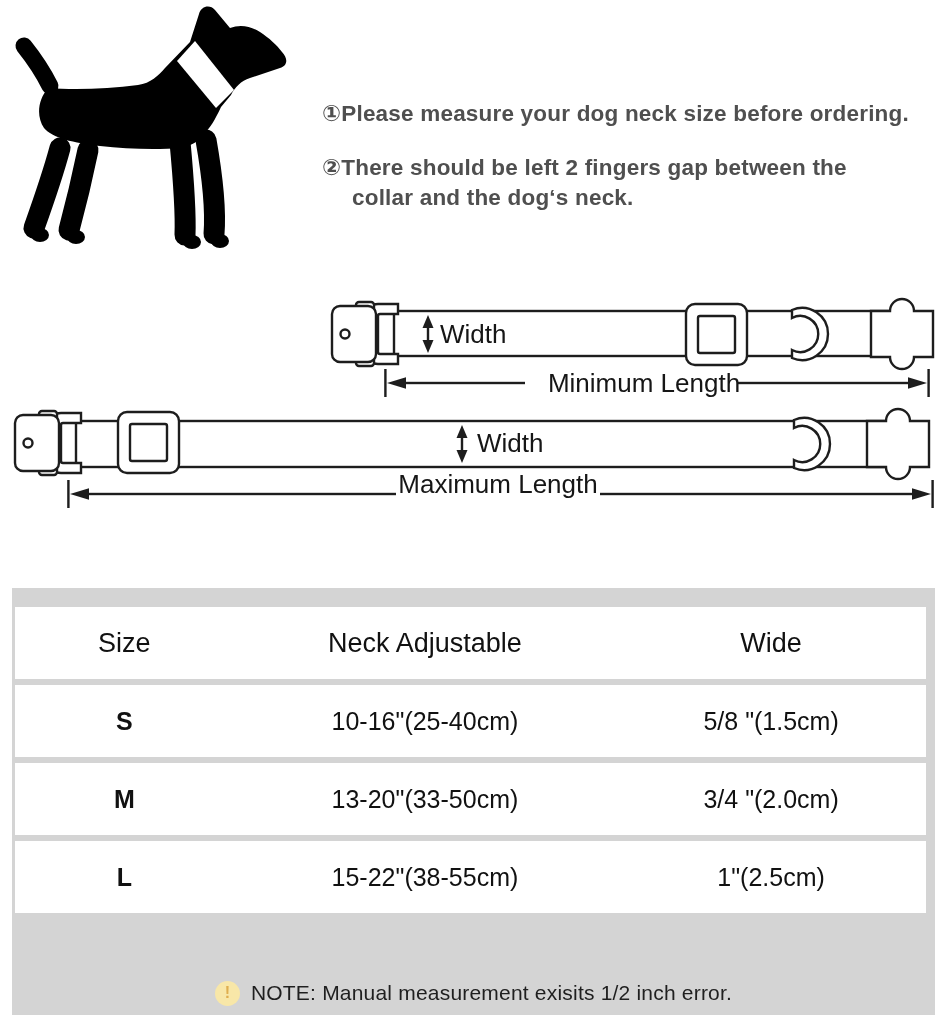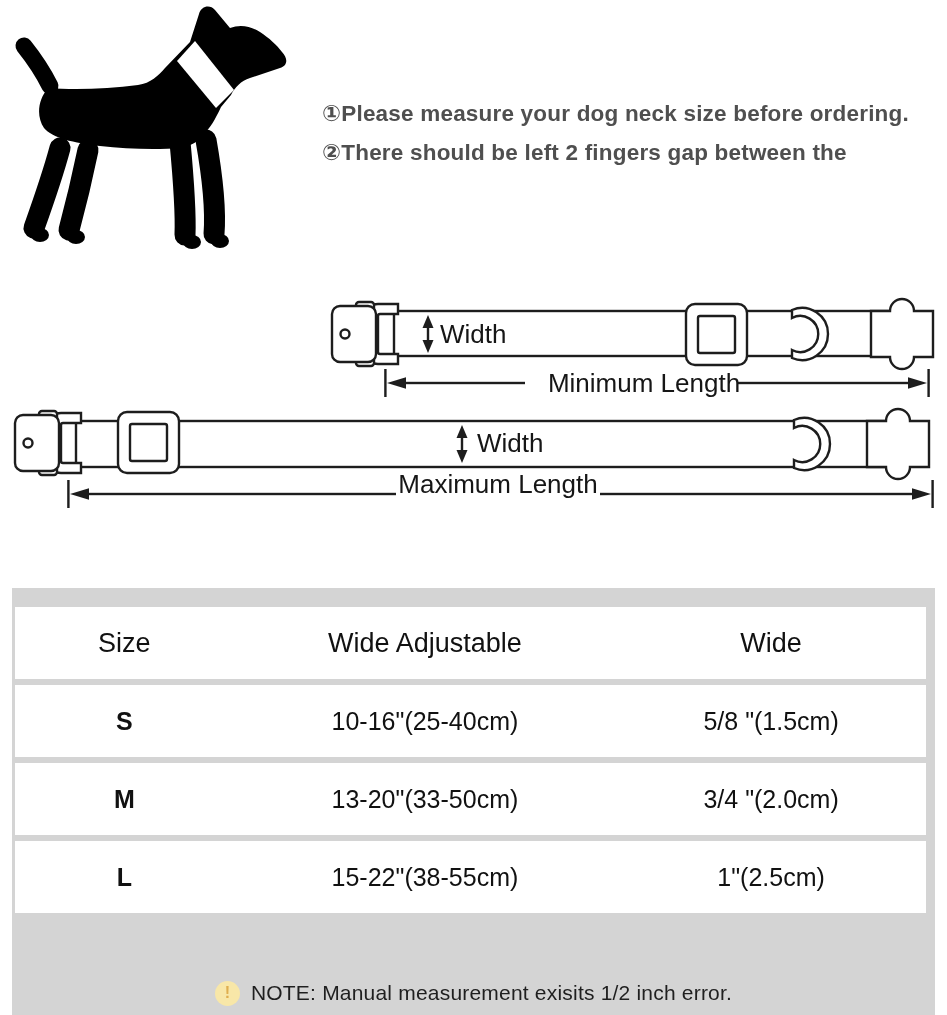--- a/index.html
+++ b/index.html
@@ -12,21 +12,21 @@
   }
   .abs{position:absolute;}
 
   
   .instructions{
     left:322px;top:99px;width:622px;
     color:#4f4f4f;font-size:22.5px;line-height:30px;
     letter-spacing:0.2px;
     font-weight:bold;
   }
-  .instr-line2{margin-top:9px;}
+  .instr-line2{margin-top:24px;}
   .instr-line3{margin-left:30px;}
 
   
   .diag-label{
     color:#161616;font-size:26px;line-height:26px;white-space:nowrap;
   }
   .centered{transform:translateX(-50%);}
 
   
   .size-table{
@@ -102,20 +102,21 @@
         C 66 139 44 134 36 124
         C 28 112 30 96 40 84 Z"></path>
 
       <polygon points="169,57 187,37 226,86 208,104" fill="#ffffff"></polygon>
     </g>
   </svg>
 
   <div class="abs instructions">
     <div>①Please measure your dog neck size before ordering.</div>
     <div class="instr-line2">②There should be left 2 fingers gap between the</div>
+    <div class="instr-line3">collar and the dog‘s neck.</div>
   </div>
 
   <svg class="abs" style="left:0;top:290px;" width="947" height="230" viewBox="0 0 947 230">
 
     <g>
       <rect class="line-art" x="394" y="21" width="508" height="45"></rect>
 
       <path class="line-art" transform="translate(368,14)" d="M 30 0 H 10 Q 0 0 0 10 V 50 Q 0 60 10 60 H 30 V 50 H 12 Q 10 50 10 48 V 12 Q 10 10 12 10 H 30 Z"></path>
 
       <g transform="translate(332,14)">
@@ -183,21 +184,21 @@
   </svg>
 
   <div class="abs diag-label" style="left:440px;top:321px;">Width</div>
   <div class="abs diag-label centered" style="left:644px;top:370px;">Minimum Length</div>
   <div class="abs diag-label" style="left:477px;top:430px;">Width</div>
   <div class="abs diag-label centered" style="left:498px;top:471px;">Maximum Length</div>
 
   <div class="abs size-table">
     <div class="t-row t-header">
       <div class="t-cell">Size</div>
-      <div class="t-cell">Wide Adjustable</div>
+      <div class="t-cell">Neck Adjustable</div>
       <div class="t-cell">Wide</div>
     </div>
     <div class="t-row">
       <div class="t-cell size-cell">S</div>
       <div class="t-cell">10-16"(25-40cm)</div>
       <div class="t-cell">5/8 "(1.5cm)</div>
     </div>
     <div class="t-row">
       <div class="t-cell size-cell">M</div>
       <div class="t-cell">13-20"(33-50cm)</div>

